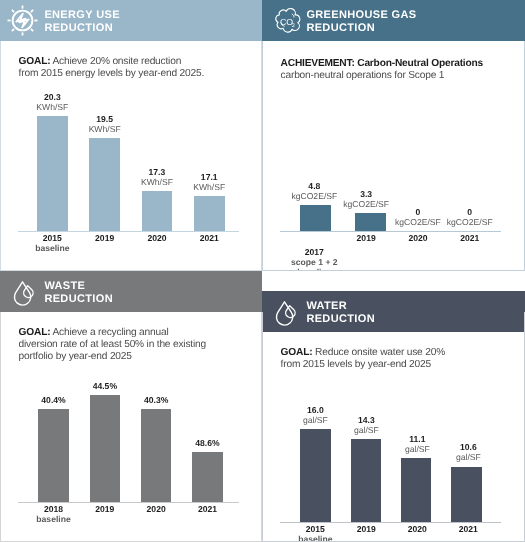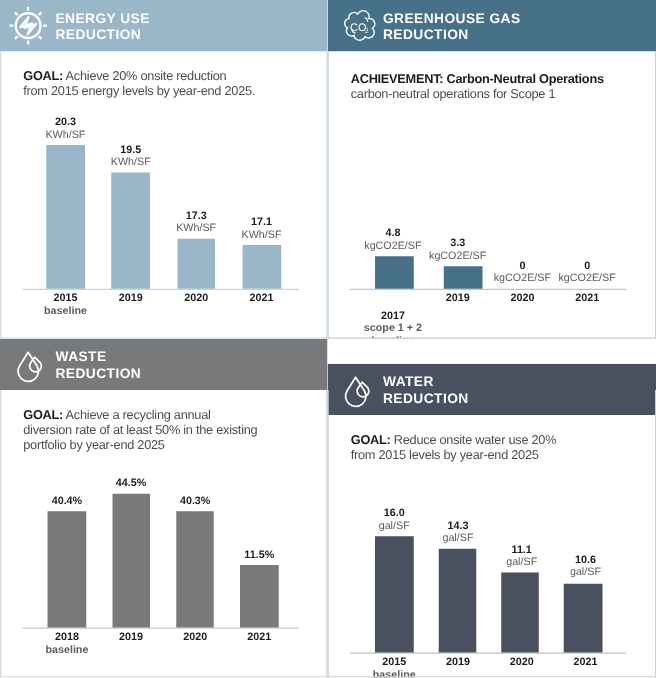--- a/index.html
+++ b/index.html
@@ -204,21 +204,21 @@
         </div>
         <div class="bar" style="left: 140.8px; width: 30.7px; top: 138.2px; height: 92.8px; background: rgb(120, 121, 122);"></div>
         <div class="vlab" style="left: 121.8px; width: 68.7px; top: 123.8px;">
           <span class="v">40.3%</span>
         </div>
         <div class="xlab" style="left: 121.8px; width: 68.7px; top: 233.2px;">
           <span class="y">2020</span>
         </div>
         <div class="bar" style="left: 192.1px; width: 30.7px; top: 181px; height: 50px; background: rgb(120, 121, 122);"></div>
         <div class="vlab" style="left: 173.1px; width: 68.7px; top: 166.6px;">
-          <span class="v">11.5%</span>
+          <span class="v">48.6%</span>
         </div>
         <div class="xlab" style="left: 173.1px; width: 68.7px; top: 233.2px;">
           <span class="y">2021</span>
         </div>
       </div>
   </section>
 
   <section class="panel p-wr">
     <div class="hdr" style="background: rgb(73, 80, 95);">
       <div class="hdr-icon ic-drop">

